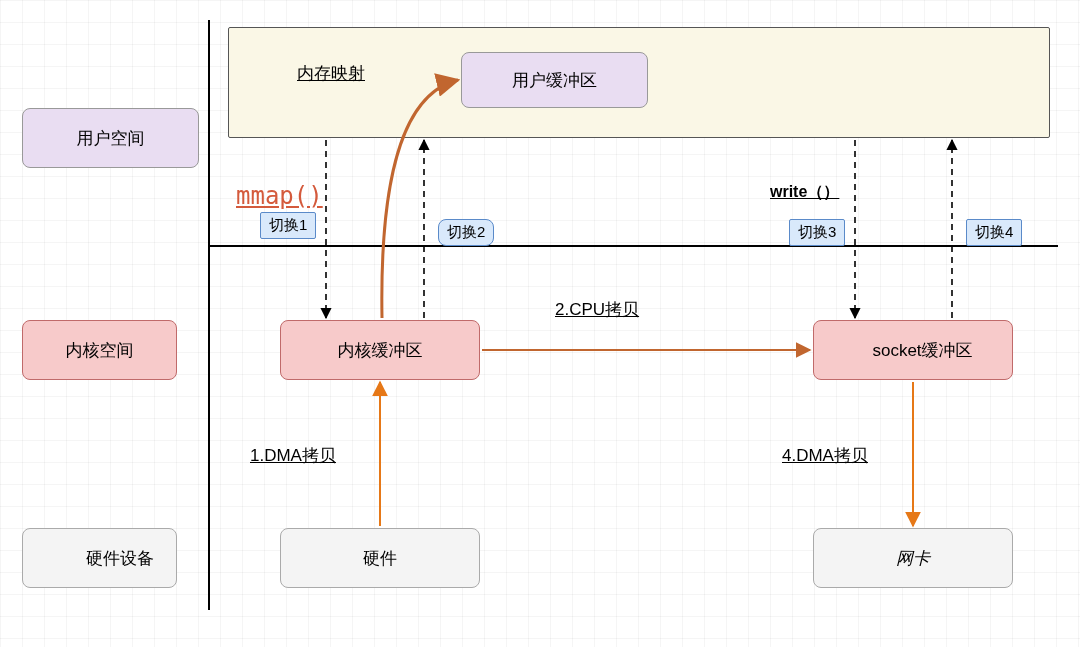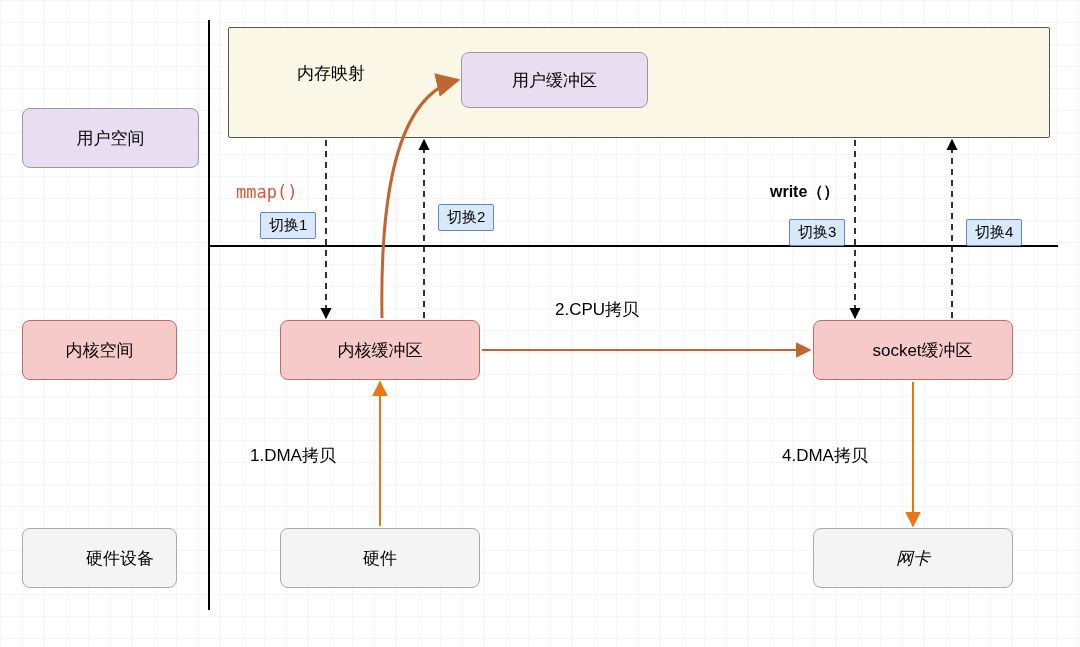--- a/index.html
+++ b/index.html
@@ -36,21 +36,21 @@
     border-radius:2px;
     box-sizing:border-box;
   }
   .cream {
     position:absolute;
     background:#faf7e6;
     border:1.5px solid #555;
     border-radius:2px;
     box-sizing:border-box;
   }
-  .label-text { position:absolute; font-size:17px; }
+  .label-text { position:absolute; font-size:17px;text-decoration:underline; }
   svg { position:absolute; left:0; top:0; pointer-events:none; }
 </style>
 </head>
 <body>
 
 <div style="position:absolute;left:208px;top:20px;width:0;height:590px;border-left:2px solid #000;"></div>
 
 <div style="position:absolute;left:208px;top:245px;width:850px;height:0;border-top:2px solid #000;"></div>
 
 <div class="box purple" style="left:22px;top:108px;width:177px;height:60px;">
@@ -64,26 +64,26 @@
 </div>
 
 <div class="cream" style="left:228px;top:27px;width:822px;height:111px;"></div>
 
 <div class="box purple" style="left:461px;top:52px;width:187px;height:56px;">
   <span>用户缓冲区</span>
 </div>
 
 <div class="label-text" style="left:297px;top:62px;">内存映射</div>
 
-<div class="label-text" style="left:236px;top:182px;color:#d45a3c;font-family:monospace;font-size:17px;">mmap()</div>
+<div class="label-text" style="left:236px;top:182px;color:#d45a3c;font-family:monospace;font-size:24px;">mmap()</div>
 
 <div class="label-text" style="left:770px;top:182px;font-weight:bold;font-size:16px;">write（）</div>
 
 <div class="blue-lbl" style="left:260px;top:212px;">切换1</div>
-<div class="blue-lbl" style="left:438px;top:204px;">切换2</div>
+<div class="blue-lbl" style="left:438px;top:219px;border-radius:8px;">切换2</div>
 <div class="blue-lbl" style="left:789px;top:219px;">切换3</div>
 <div class="blue-lbl" style="left:966px;top:219px;">切换4</div>
 
 <div class="box pink" style="left:280px;top:320px;width:200px;height:60px;">
   <span>内核缓冲区</span>
 </div>
 
 <div class="box pink" style="left:813px;top:320px;width:200px;height:60px;padding-left:19px;">
   <span>socket缓冲区</span>
 </div>

